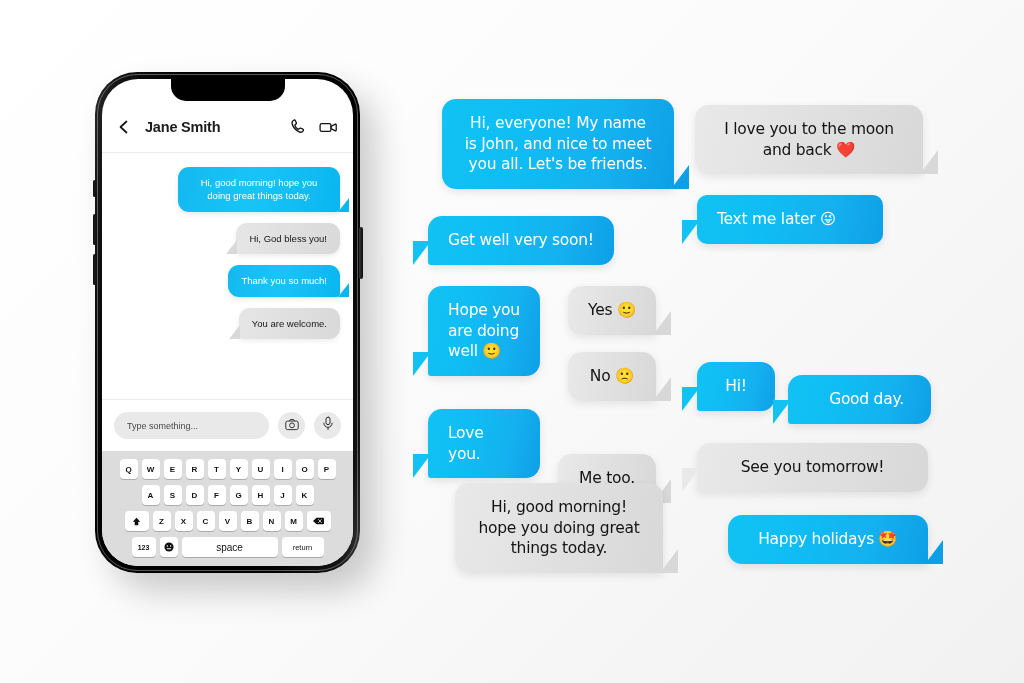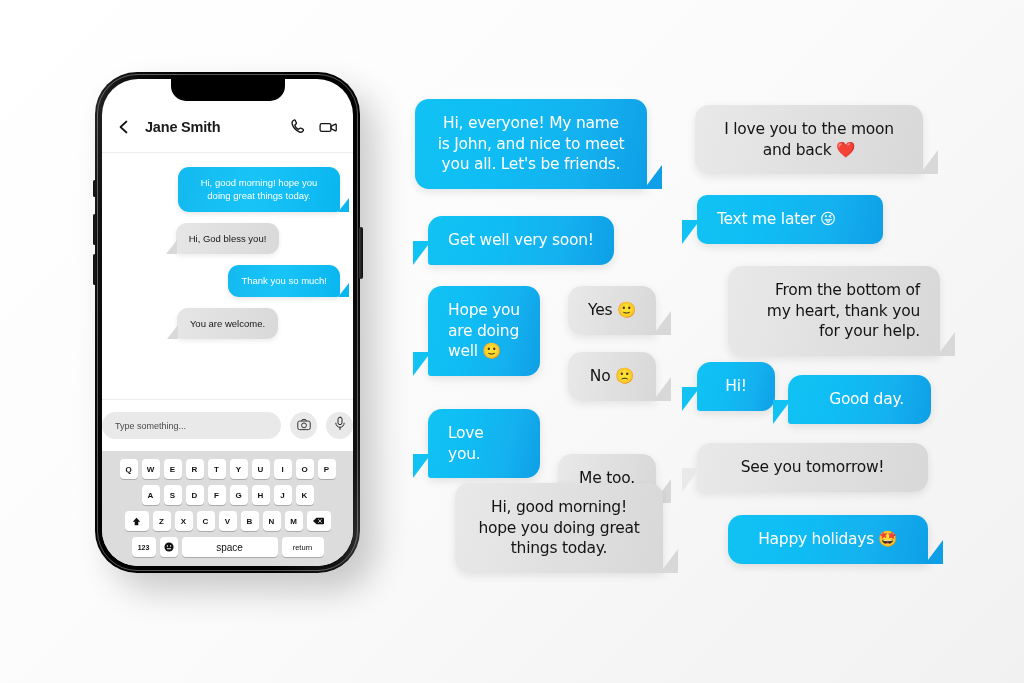--- a/index.html
+++ b/index.html
@@ -84,21 +84,21 @@
   
   .msg-area {
     flex: 1;
     padding: 14px 13px 6px 13px;
     display: flex; flex-direction: column;
     gap: 11px;
     overflow: hidden;
   }
   .msg-row { display: flex; }
   .msg-row.out { justify-content: flex-end; }
-  .msg-row.in  { justify-content: center; }
+  .msg-row.in  { justify-content: flex-end; }
 
   .pbub {
     position: relative;
     max-width: 72%;
     padding: 9px 13px;
     font-size: 9.5px;
     line-height: 1.42;
     border-radius: 11px;
   }
   .pbub.out {
@@ -131,21 +131,21 @@
     transform: scaleX(-1);
     left: -10px;
   }
 
   
   .input-bar {
     flex: 0 0 auto;
     height: 52px;
     border-top: 1px solid #ececec;
     display: flex; align-items: center;
-    padding: 0 0;
+    padding: 0 12px;
     gap: 9px;
   }
   .type-pill {
     flex: 1; height: 27px;
     background: #e9e9e9;
     border-radius: 14px;
     display: flex; align-items: center;
     padding: 0 13px;
     font-size: 9px; color: #4a4a4a;
     cursor: text;
@@ -362,28 +362,27 @@
           </div>
           <div class="key space">space</div>
           <div class="key ret">return</div>
         </div>
       </div>
     </div>
   </div>
 </div>
 
 <div class="gallery" id="gallery">
-    <div class="gbub blue tail-br ta-center" style="left: 415px; top: 99px; width: 232px;"><span class="emj">Hi, everyone! My name is John, and nice to meet you all. Let's be friends.</span></div>
+    <div class="gbub blue tail-br ta-center" style="left: 442px; top: 99px; width: 232px;"><span class="emj">Hi, everyone! My name is John, and nice to meet you all. Let's be friends.</span></div>
     <div class="gbub blue tail-bl ta-left" style="left: 428px; top: 216px; width: 186px;"><span class="emj">Get well very soon!</span></div>
     <div class="gbub blue tail-bl ta-left" style="left: 428px; top: 286px; width: 112px;"><span class="emj">Hope you are doing well 🙂</span></div>
     <div class="gbub blue tail-bl ta-left" style="left: 428px; top: 409px; width: 112px;"><span class="emj">Love you.</span></div>
     <div class="gbub gray tail-br ta-center" style="left: 568px; top: 286px; width: 88px;"><span class="emj">Yes 🙂</span></div>
     <div class="gbub gray tail-br ta-center" style="left: 568px; top: 352px; width: 88px;"><span class="emj">No 🙁</span></div>
     <div class="gbub gray tail-br ta-center" style="left: 558px; top: 418px; width: 98px; margin-top: 36px;"><span class="emj">Me too.</span></div>
     <div class="gbub gray tail-br ta-center" style="left: 455px; top: 483px; width: 208px;"><span class="emj">Hi, good morning! hope you doing great things today.</span></div>
     <div class="gbub gray tail-br ta-center" style="left: 695px; top: 105px; width: 228px;"><span class="emj">I love you to the moon and back ❤️</span></div>
     <div class="gbub blue tail-bl ta-left" style="left: 697px; top: 195px; width: 186px; border-radius: 10px;"><span class="emj">Text me later 😜</span></div>
-    <div class="gbub gray tail-br ta-right" style="left: 728px; top: 266px; width: 212px;"><span class="emj">From the bottom of my heart, thank you for your help.</span></div>
     <div class="gbub blue tail-bl ta-center" style="left: 697px; top: 362px; width: 78px;"><span class="emj">Hi!</span></div>
     <div class="gbub blue tail-bl ta-center" style="left: 788px; top: 375px; width: 143px; padding-left: 34px;"><span class="emj">Good day.</span></div>
     <div class="gbub gray tail-bl ta-center" style="left: 697px; top: 443px; width: 231px;"><span class="emj">See you tomorrow!</span></div>
     <div class="gbub blue tail-br ta-center" style="left: 728px; top: 515px; width: 200px;"><span class="emj">Happy holidays 🤩</span></div>
   </div>
 
 </body></html>

